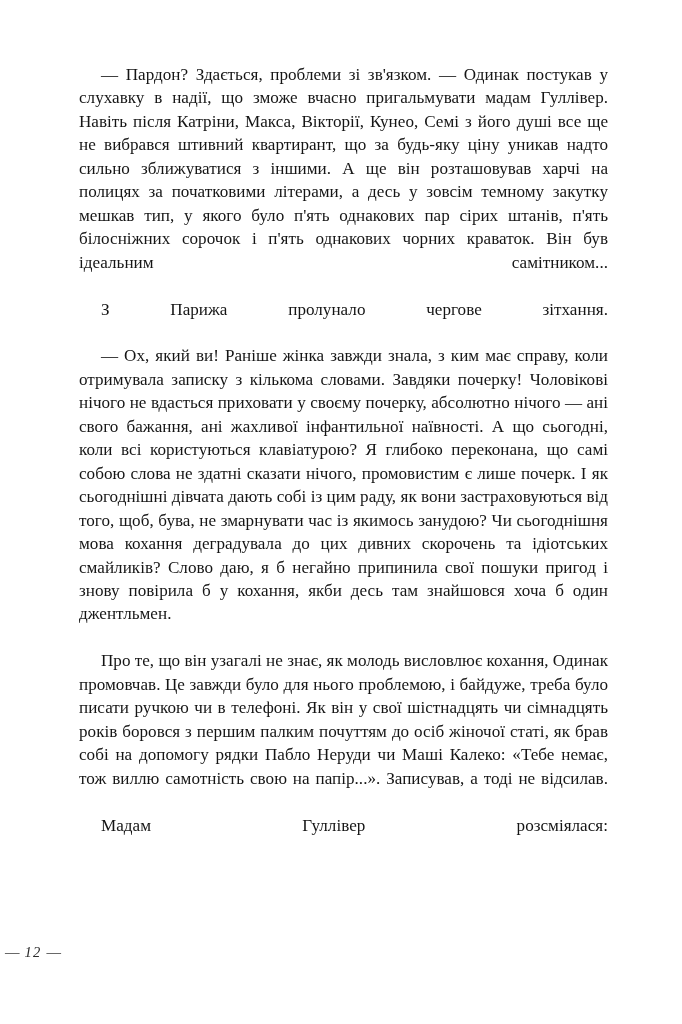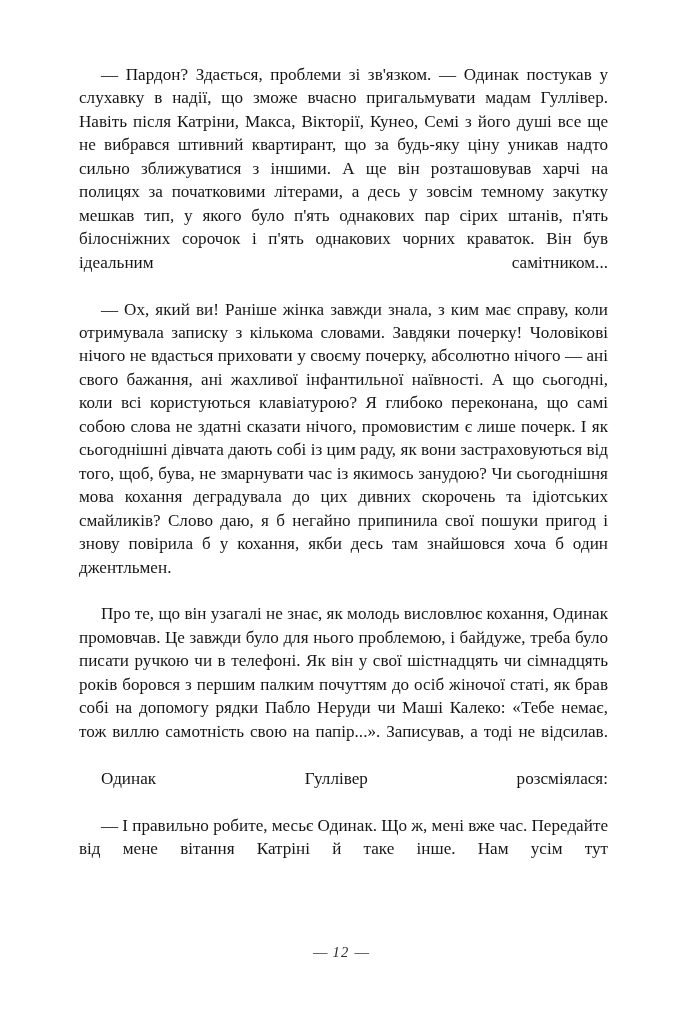--- a/index.html
+++ b/index.html
@@ -50,21 +50,20 @@
   }
 
   .em {
   }
 
   .folio {
     position: absolute;
     left: 0;
     right: 0;
     top: 944px;
-    text-align: center;
     font-family: "Liberation Serif", "DejaVu Serif", serif;
     font-size: 14.5px;
     font-style: italic;
     color: #2a2a2a;
     letter-spacing: 1.2px;
   }
 
   .folio .dash {
     font-style: normal;
     letter-spacing: 0;
@@ -74,27 +73,27 @@
 </style>
 </head>
 <body>
 
 <div class="page">
 
   <div class="text-block">
 
     <p class="para">— Пардон? Здається, проблеми зі зв'язком. — Одинак постукав у слухавку в надії, що зможе вчасно пригальмувати мадам Гуллівер. Навіть після Катріни, Макса, Вікторії, Кунео, Семі з його душі все ще не вибрався штивний квартирант, що за будь-яку ціну уникав надто сильно зближуватися з іншими. А ще він розташовував харчі на полицях за початковими літерами, а десь у зовсім темному закутку мешкав тип, у якого було п'ять однакових пар сірих штанів, п'ять білосніжних сорочок і п'ять однакових чорних краваток. Він був ідеальним самітником...</p>
 
+    <p class="para">З Парижа пролунало чергове зітхання.</p>
 
     <p class="para"><span>— Ох, який ви! Раніше жінка завжди знала, з ким має справу, коли отримувала записку з кількома словами. Завдяки почерку! Чоловікові нічого не вдасться приховати у своєму почерку, абсолютно нічого — ані свого бажання, ані жахливої інфантильної наївності. А що сьогодні, коли всі користуються клавіатурою? Я глибоко переконана, що самі собою слова не здатні сказати нічого, промовистим є лише почерк. І як сьогоднішні дівчата дають собі із цим раду, як вони застраховуються від того, щоб, бува, не змарнувати час із якимось занудою? Чи сьогоднішня мова кохання деградувала до цих дивних скорочень та ідіотських смайликів? Слово даю, я б негайно припинила свої пошуки пригод і знову повірила б у кохання, якби десь там знайшовся хоча б </span><span class="em">один</span><span> джентльмен.</span></p>
 
 
     <p class="para"><span>Про те, що він узагалі не знає, як молодь висловлює кохання, Одинак промовчав. Це завжди було для нього проблемою, і байдуже, треба було писати ручкою чи в телефоні. Як він у свої шістнадцять чи сімнадцять років боровся з першим палким почуттям до осіб жіночої статі, як брав собі на допомогу рядки Пабло Неруди чи Маші Калеко: «</span><span class="em">Тебе немає, тож виллю самотність свою на папір...</span><span>». Записував, а тоді не відсилав.</span></p>
 
-    <p class="para">Одинак Гуллівер розсміялася:</p>
+    <p class="para">Мадам Гуллівер розсміялася:</p>
 
-    <p class="para">— І правильно робите, месьє Одинак. Що ж, мені вже час. Передайте від мене вітання Катріні й таке інше. Нам усім тут</p>
 
   </div>
 
   <div class="folio"><span class="dash">—</span><span>12</span><span class="dash">—</span></div>
 
 </div>
 
 </body></html>

